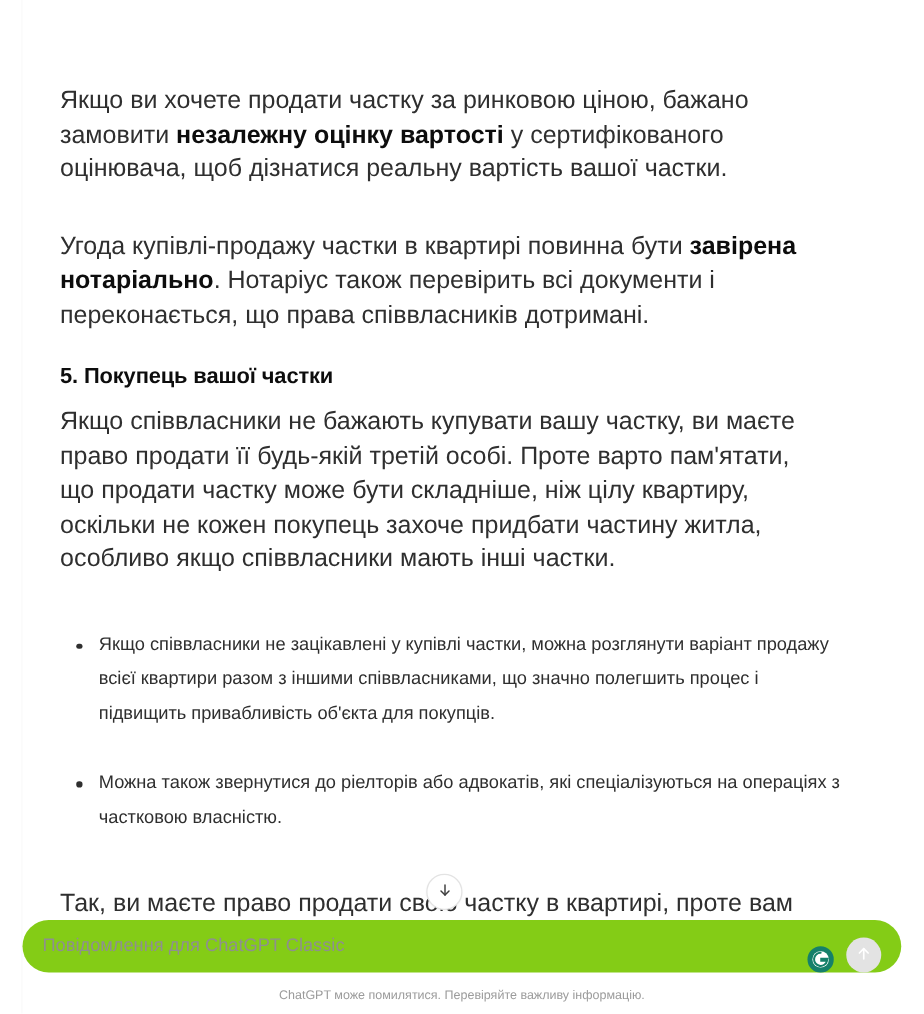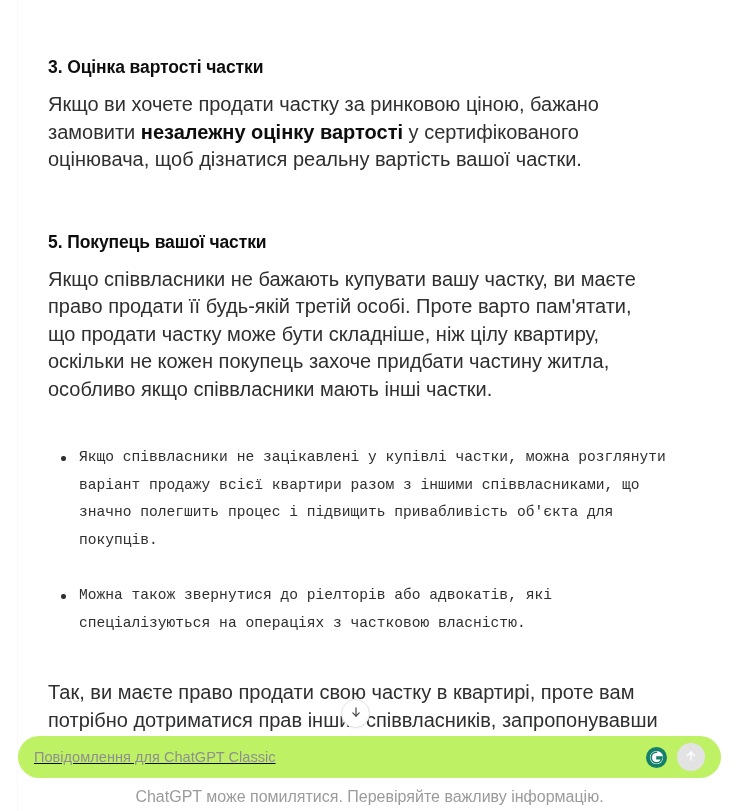--- a/index.html
+++ b/index.html
@@ -65,21 +65,20 @@
 
   .spacer-h-top { height: 55px; }
   .gap-after-heading { height: 12px; }
   .gap-after-para { height: 22px; }
 
   ul.tips {
     list-style: none;
     margin: 0;
     padding: 0;
     max-width: 625px;
-    font-family: Liberation Mono, monospace;
   }
   ul.tips li {
     position: relative;
     font-size: 14.6px;
     line-height: 27.5px;
     color: #2f2f2f;
     padding-left: 31px;
     margin-bottom: 12px;
   }
   ul.tips li:last-child { margin-bottom: 0; margin-top: 28px; }
@@ -115,27 +114,26 @@
 
   
   .composer-wrap {
     flex: 0 0 auto;
     padding: 0 18px 0 18px;
     background: #ffffff;
   }
   .composer {
     position: relative;
     height: 42px;
-    background: #bef264;
+    background: #84cc16;
     border-radius: 21px;
     display: flex;
-    align-items: center;
+    align-items: flex-end;
     padding: 0 16px;
     box-sizing: border-box;
-    text-decoration: underline;
   }
   .composer-input {
     flex: 1 1 auto;
     border: none;
     outline: none;
     background: transparent;
     font-family: "Liberation Sans", "DejaVu Sans", sans-serif;
     font-size: 14.6px;
     color: #0d0d0d;
     padding: 0;
@@ -166,47 +164,49 @@
     display: flex;
     align-items: center;
     justify-content: center;
     flex: 0 0 auto;
     cursor: pointer;
     padding: 0;
   }
 
   .footnote {
     text-align: center;
-    font-size: 16px;
+    font-size: 10px;
     line-height: 16px;
     color: #9b9b9b;
     padding: 11px 0 6px 0;
     background: #ffffff;
   }
 </style>
 </head>
 <body>
 
 <div id="app">
 
   <div class="page-edge-left"></div>
 
   <div class="conversation">
 
     <div class="message">
       <div class="spacer-h-top"></div>
 
-      <h3 class="sec-heading">3. Оцінка вартості частки</h3>
       <div class="gap-after-heading"></div>
       <p class="para">
         <span>Якщо ви хочете продати частку за ринковою ціною, бажано замовити </span><b>незалежну оцінку вартості</b><span> у сертифікованого оцінювача, щоб дізнатися реальну вартість вашої частки.</span>
       </p>
       <div class="gap-after-para"></div>
 
       <div class="gap-after-heading"></div>
+      <p class="para">
+        <span>Угода купівлі-продажу частки в квартирі повинна бути </span><b>завірена нотаріально</b><span>. Нотаріус також перевірить всі документи і переконається, що права співвласників дотримані.</span>
+      </p>
       <div class="gap-after-para"></div>
 
       <h3 class="sec-heading">5. Покупець вашої частки</h3>
       <div class="gap-after-heading"></div>
       <p class="para">Якщо співвласники не бажають купувати вашу частку, ви маєте право продати її будь-якій третій особі. Проте варто пам'ятати, що продати частку може бути складніше, ніж цілу квартиру, оскільки не кожен покупець захоче придбати частину житла, особливо якщо співвласники мають інші частки.</p>
       <div class="gap-after-para" style="height:26px"></div>
 
       <div class="gap-after-heading" style="height:15px"></div>
       <ul class="tips">
         <li>Якщо співвласники не зацікавлені у купівлі частки, можна розглянути варіант продажу всієї квартири разом з іншими співвласниками, що значно полегшить процес і підвищить привабливість об'єкта для покупців.</li>

